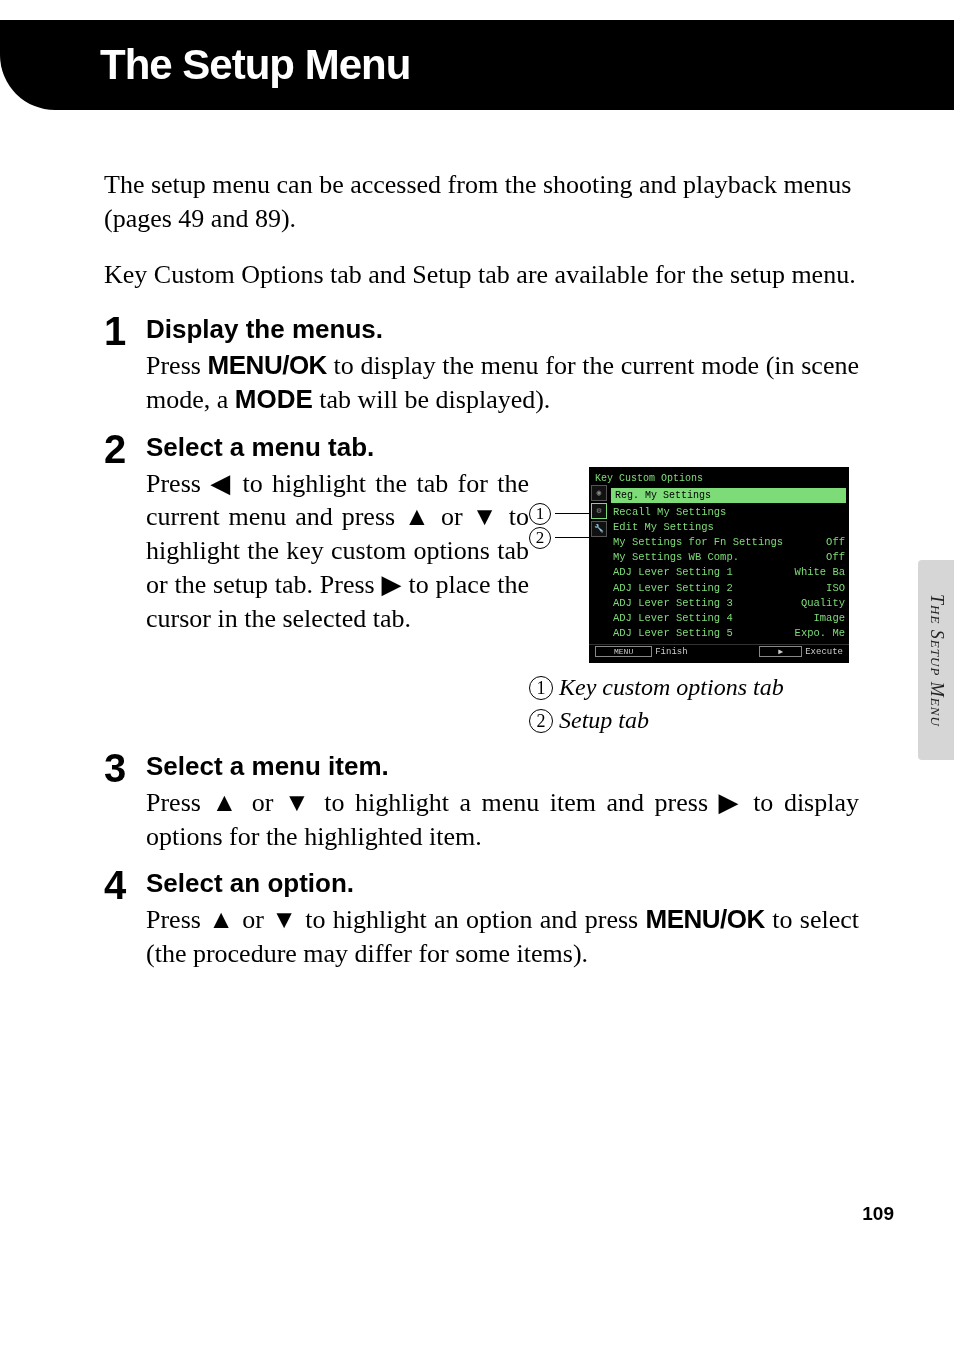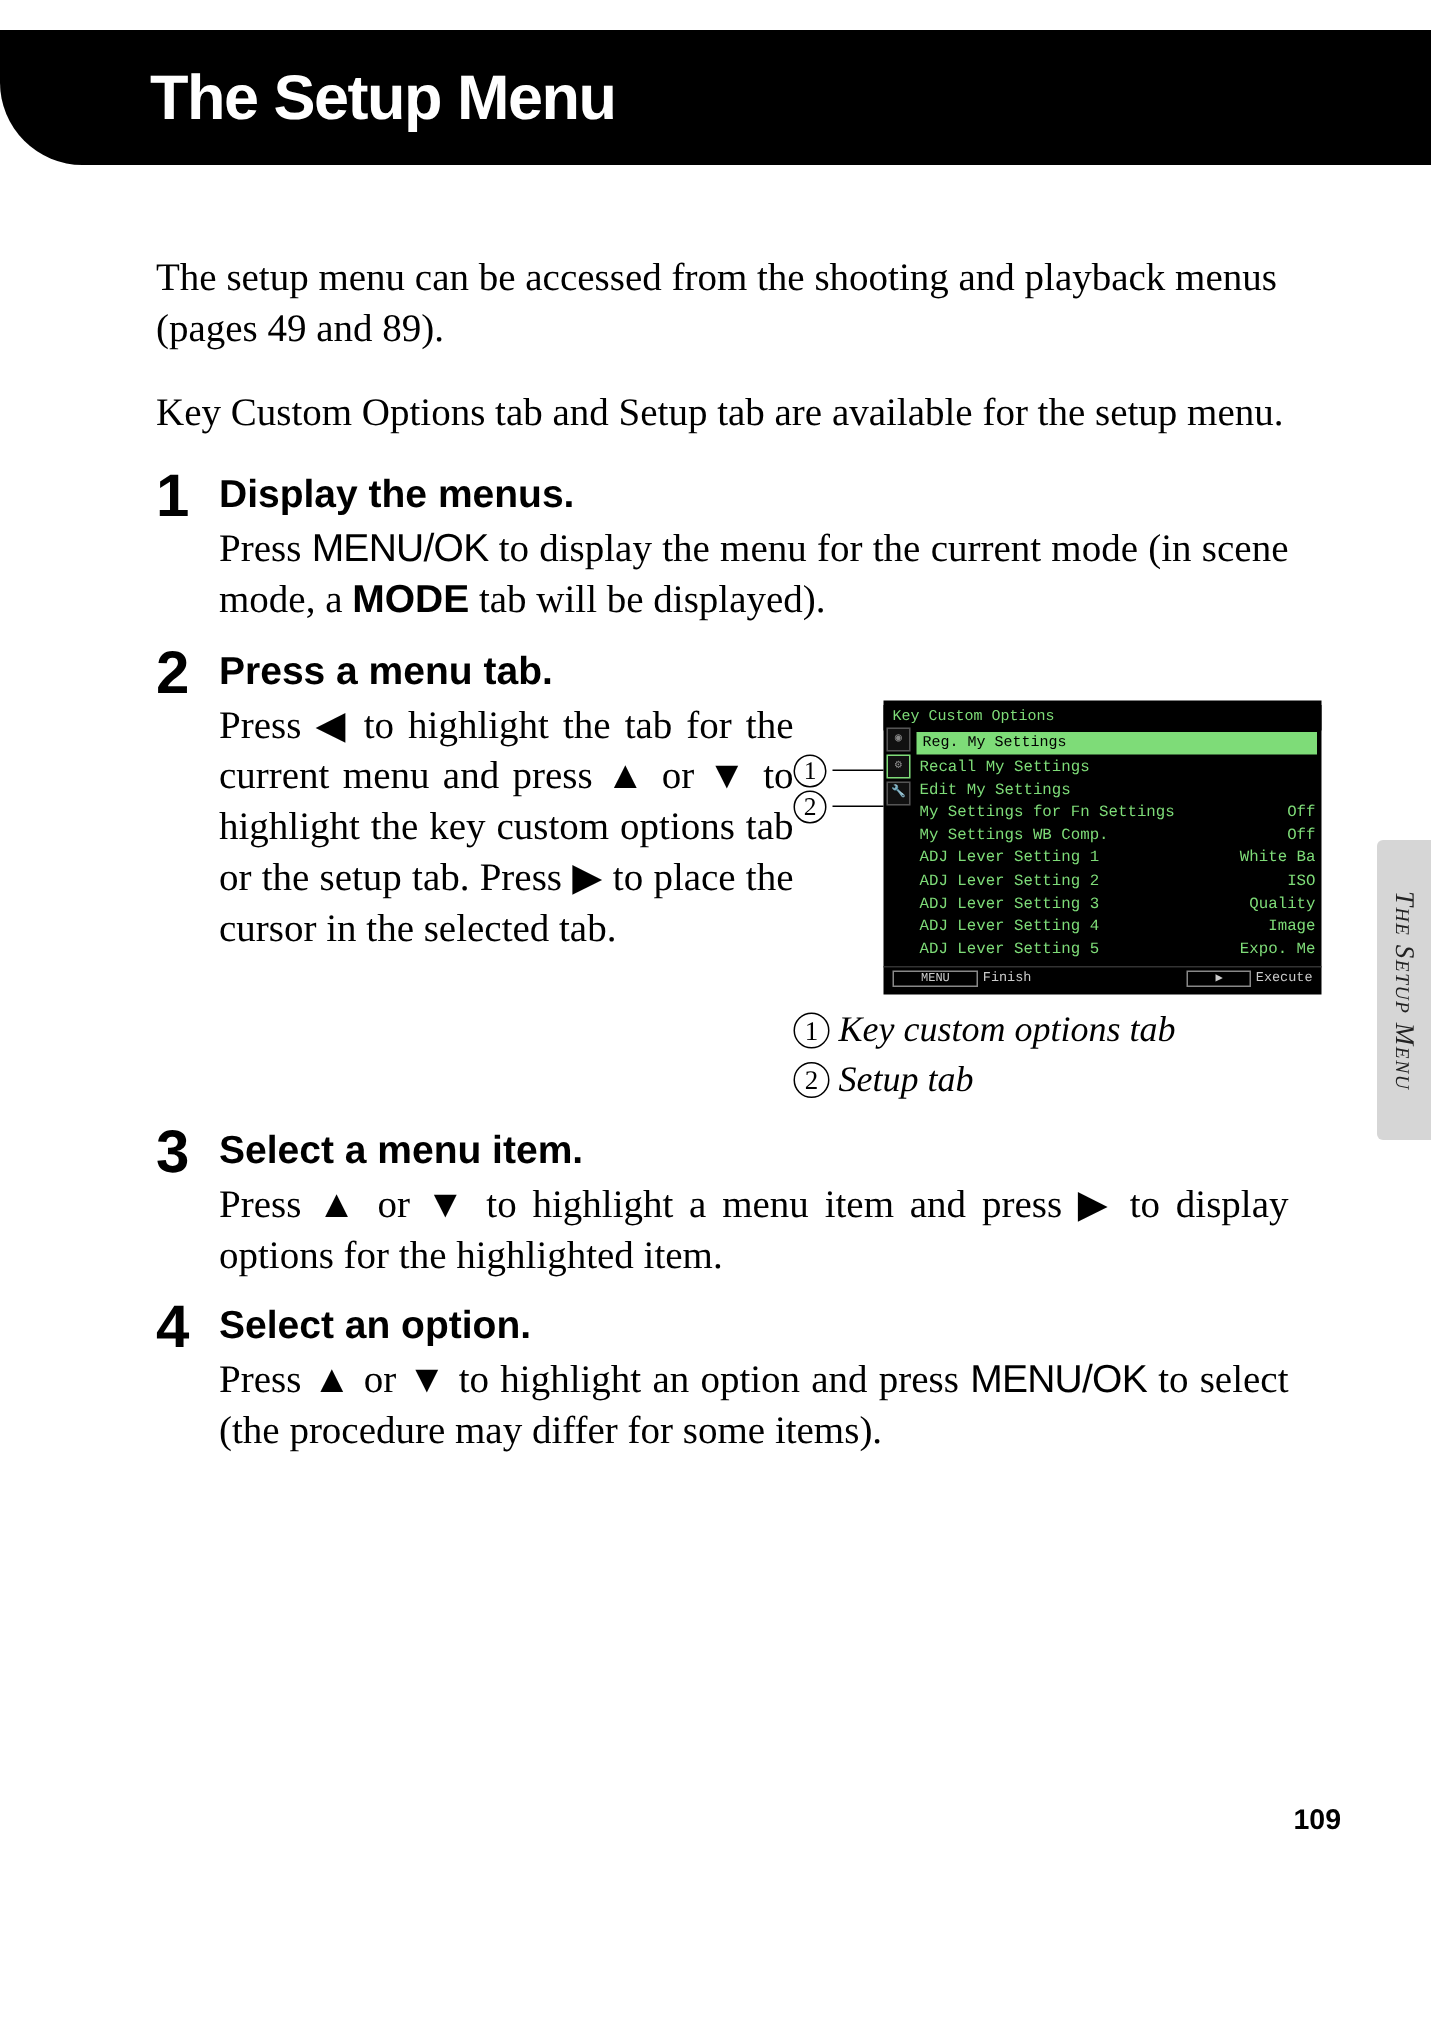--- a/index.html
+++ b/index.html
@@ -58,21 +58,21 @@
   .step-heading {
     font-family: Arial, Helvetica, sans-serif;
     font-weight: bold;
     font-size: 26px;
     margin-bottom: 2px;
   }
   .step-text { text-align: justify; }
   .step2-row { display: flex; }
   .step2-text { flex: 1; text-align: justify; }
   .step2-figure { flex: none; width: 330px; }
-  .menubtn { font-family: Arial, sans-serif; font-weight: normal; letter-spacing:-0.5px;}
+  .menubtn { font-family: Arial, sans-serif; font-weight: bold; letter-spacing:-0.5px;}
   .bold { font-family: Arial, Helvetica, sans-serif; font-weight: bold; }
   .circled {
     display:inline-block;
     border: 1.5px solid #000;
     border-radius: 50%;
     width: 22px; height: 22px;
     line-height: 20px;
     text-align: center;
     font-size: 17px;
     vertical-align: 1px;
@@ -105,21 +105,21 @@
   .page-num {
     position: absolute;
     bottom: 120px;
     right: 60px;
     font-family: Arial, Helvetica, sans-serif;
     font-weight: 900;
     font-size: 19px;
   }
   
   .lcd {
-    width: 292px;
+    width: 260px;
     background:#000;
     color:#7edc78;
     font-family: 'Courier New', monospace;
     font-size: 10.5px;
     padding: 3px 0 3px 0;
     position:relative;
     margin-left: 60px;
   }
   .lcd-top {
     background:#000; color:#7edc78; padding:2px 6px; font-size:10px;
@@ -165,21 +165,21 @@
       <div class="step-heading">Display the menus.</div>
       <div class="step-text">
         <span>Press </span><span class="menubtn">MENU/OK</span><span> to display the menu for the current mode (in scene mode, a </span><span class="bold">MODE</span><span> tab will be displayed).</span>
       </div>
     </div>
   </div>
 
   <div class="step">
     <div class="step-num">2</div>
     <div class="step-body">
-      <div class="step-heading">Press a menu tab.</div>
+      <div class="step-heading">Select a menu tab.</div>
       <div class="step2-row">
         <div class="step2-text">Press ◀ to highlight the tab for the current menu and press ▲ or ▼ to highlight the key custom options tab or the setup tab. Press ▶ to place the cursor in the selected tab.</div>
         <div class="step2-figure callout-wrap">
           <div class="co1">
               <span class="circled">1</span>
               <span class="co-line"></span>
             </div>
           <div class="co2">
               <span class="circled">2</span>
               <span class="co-line"></span>

